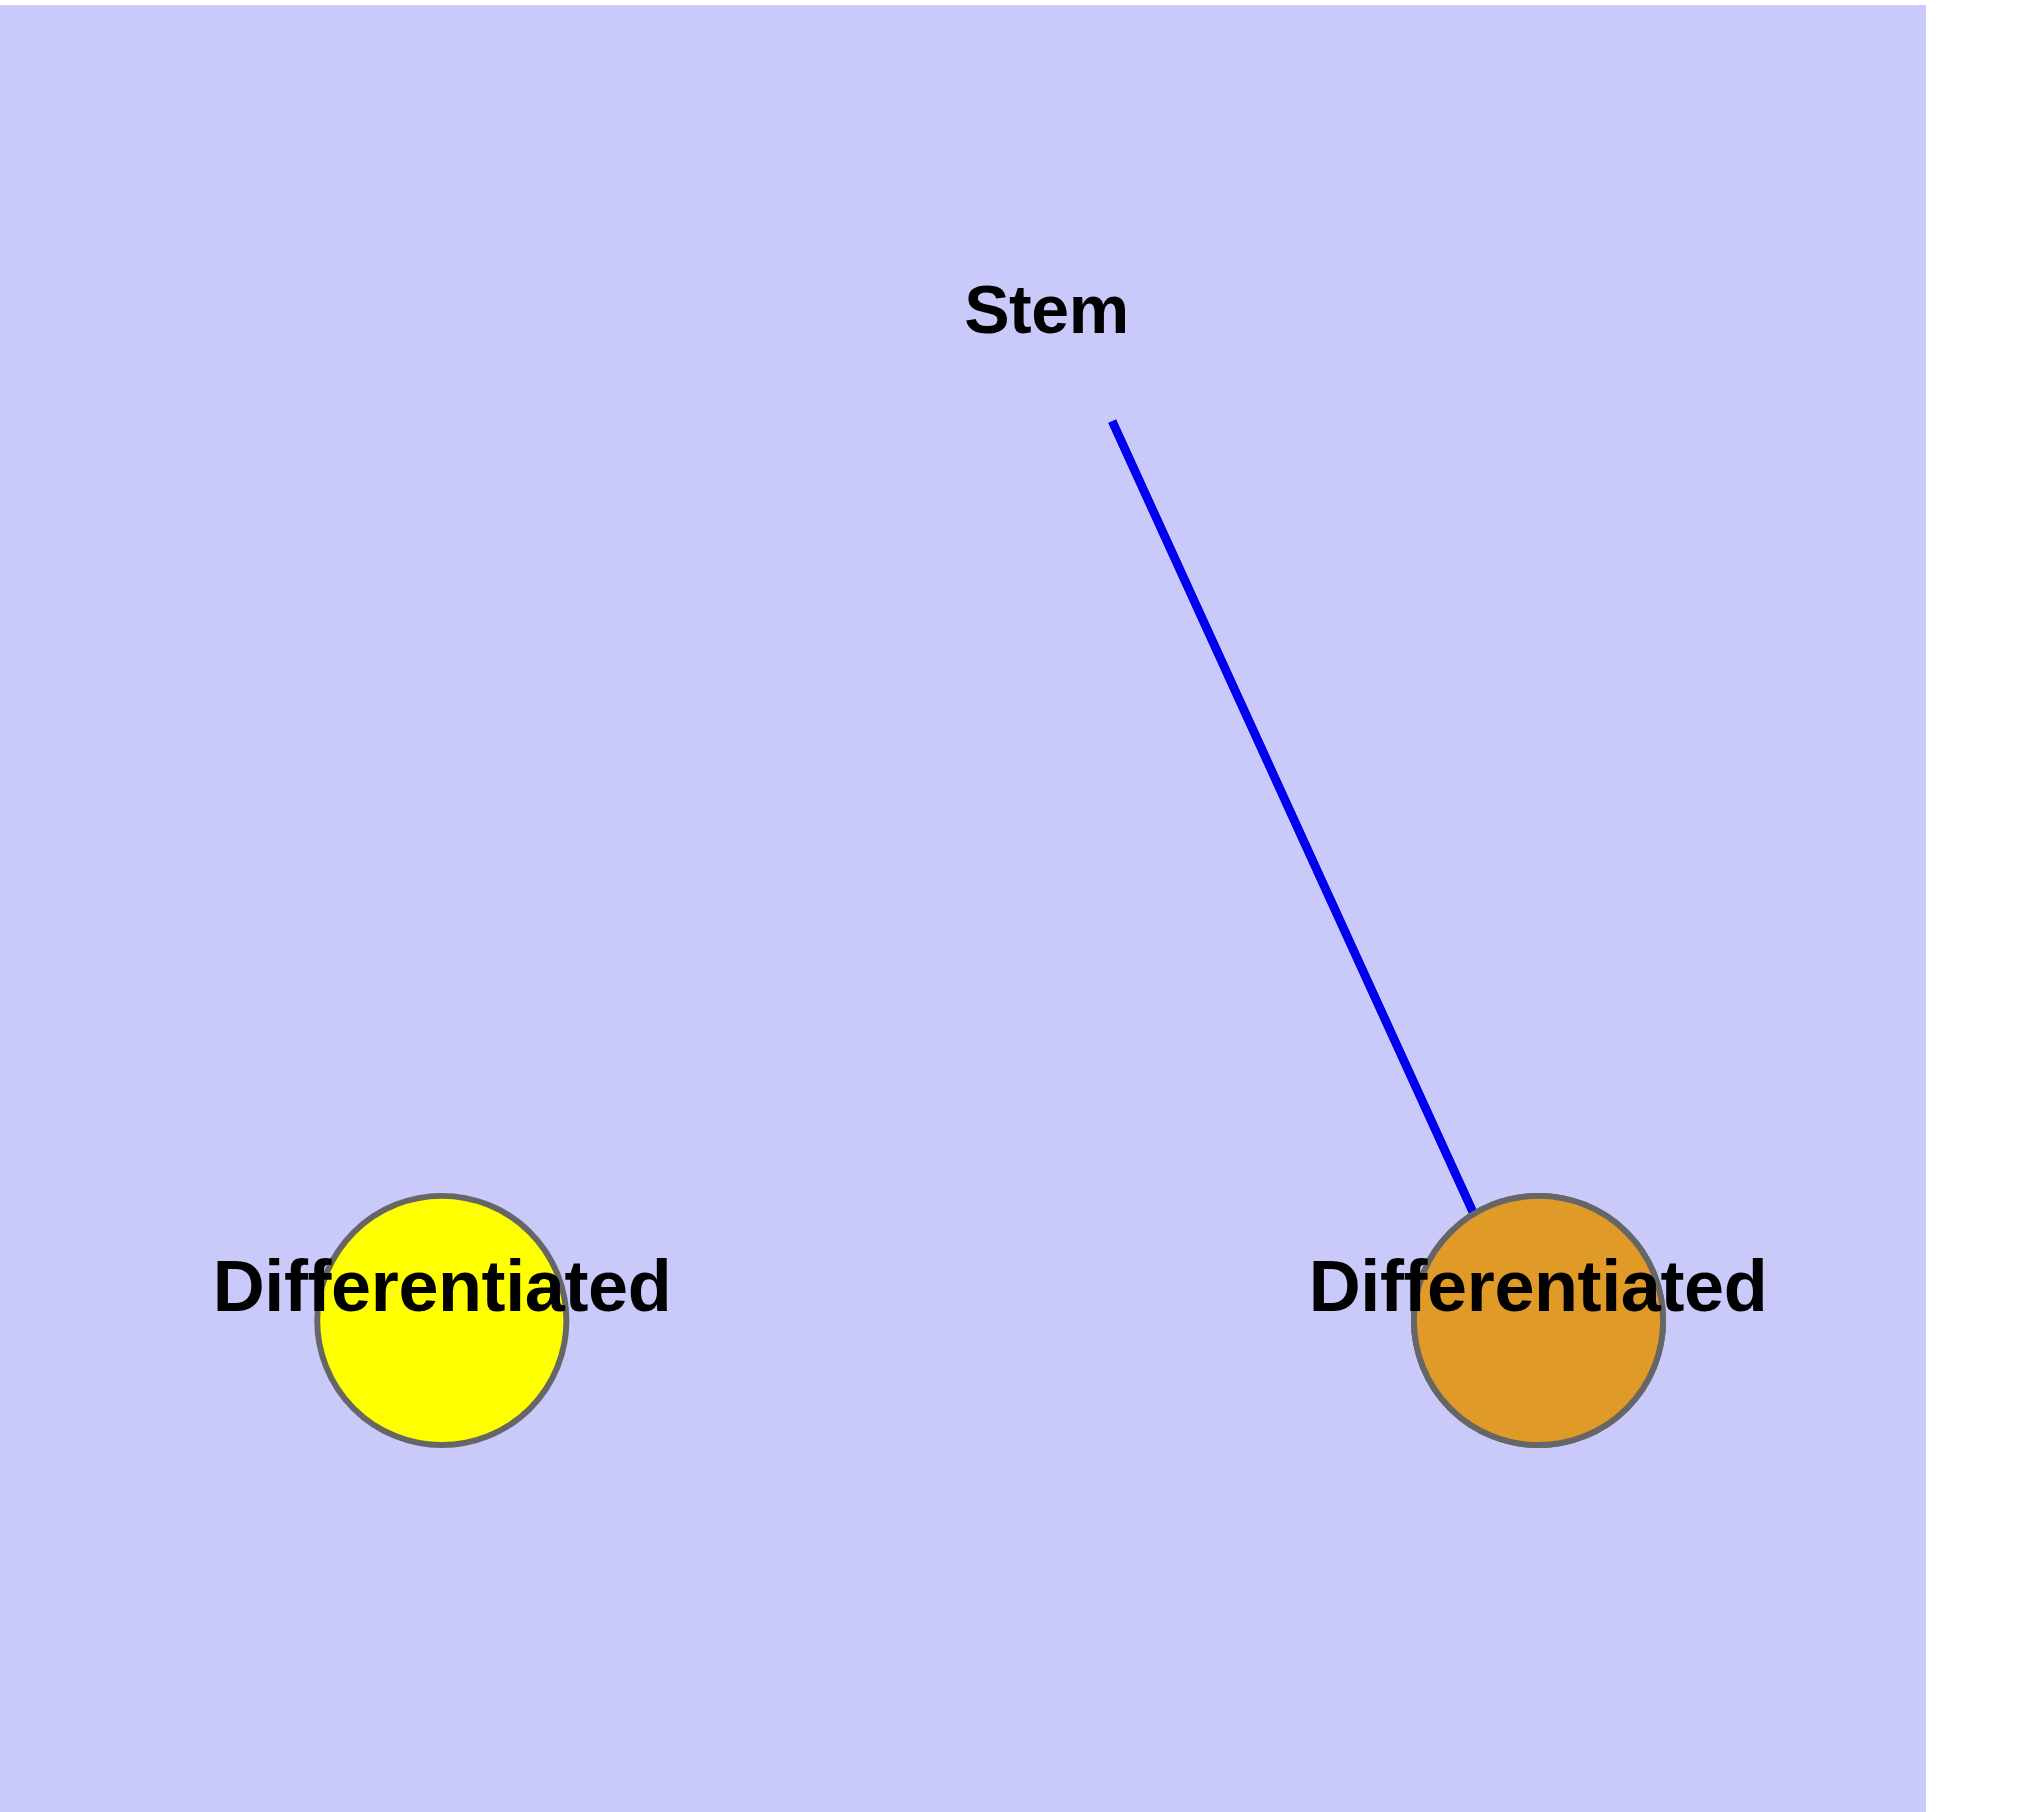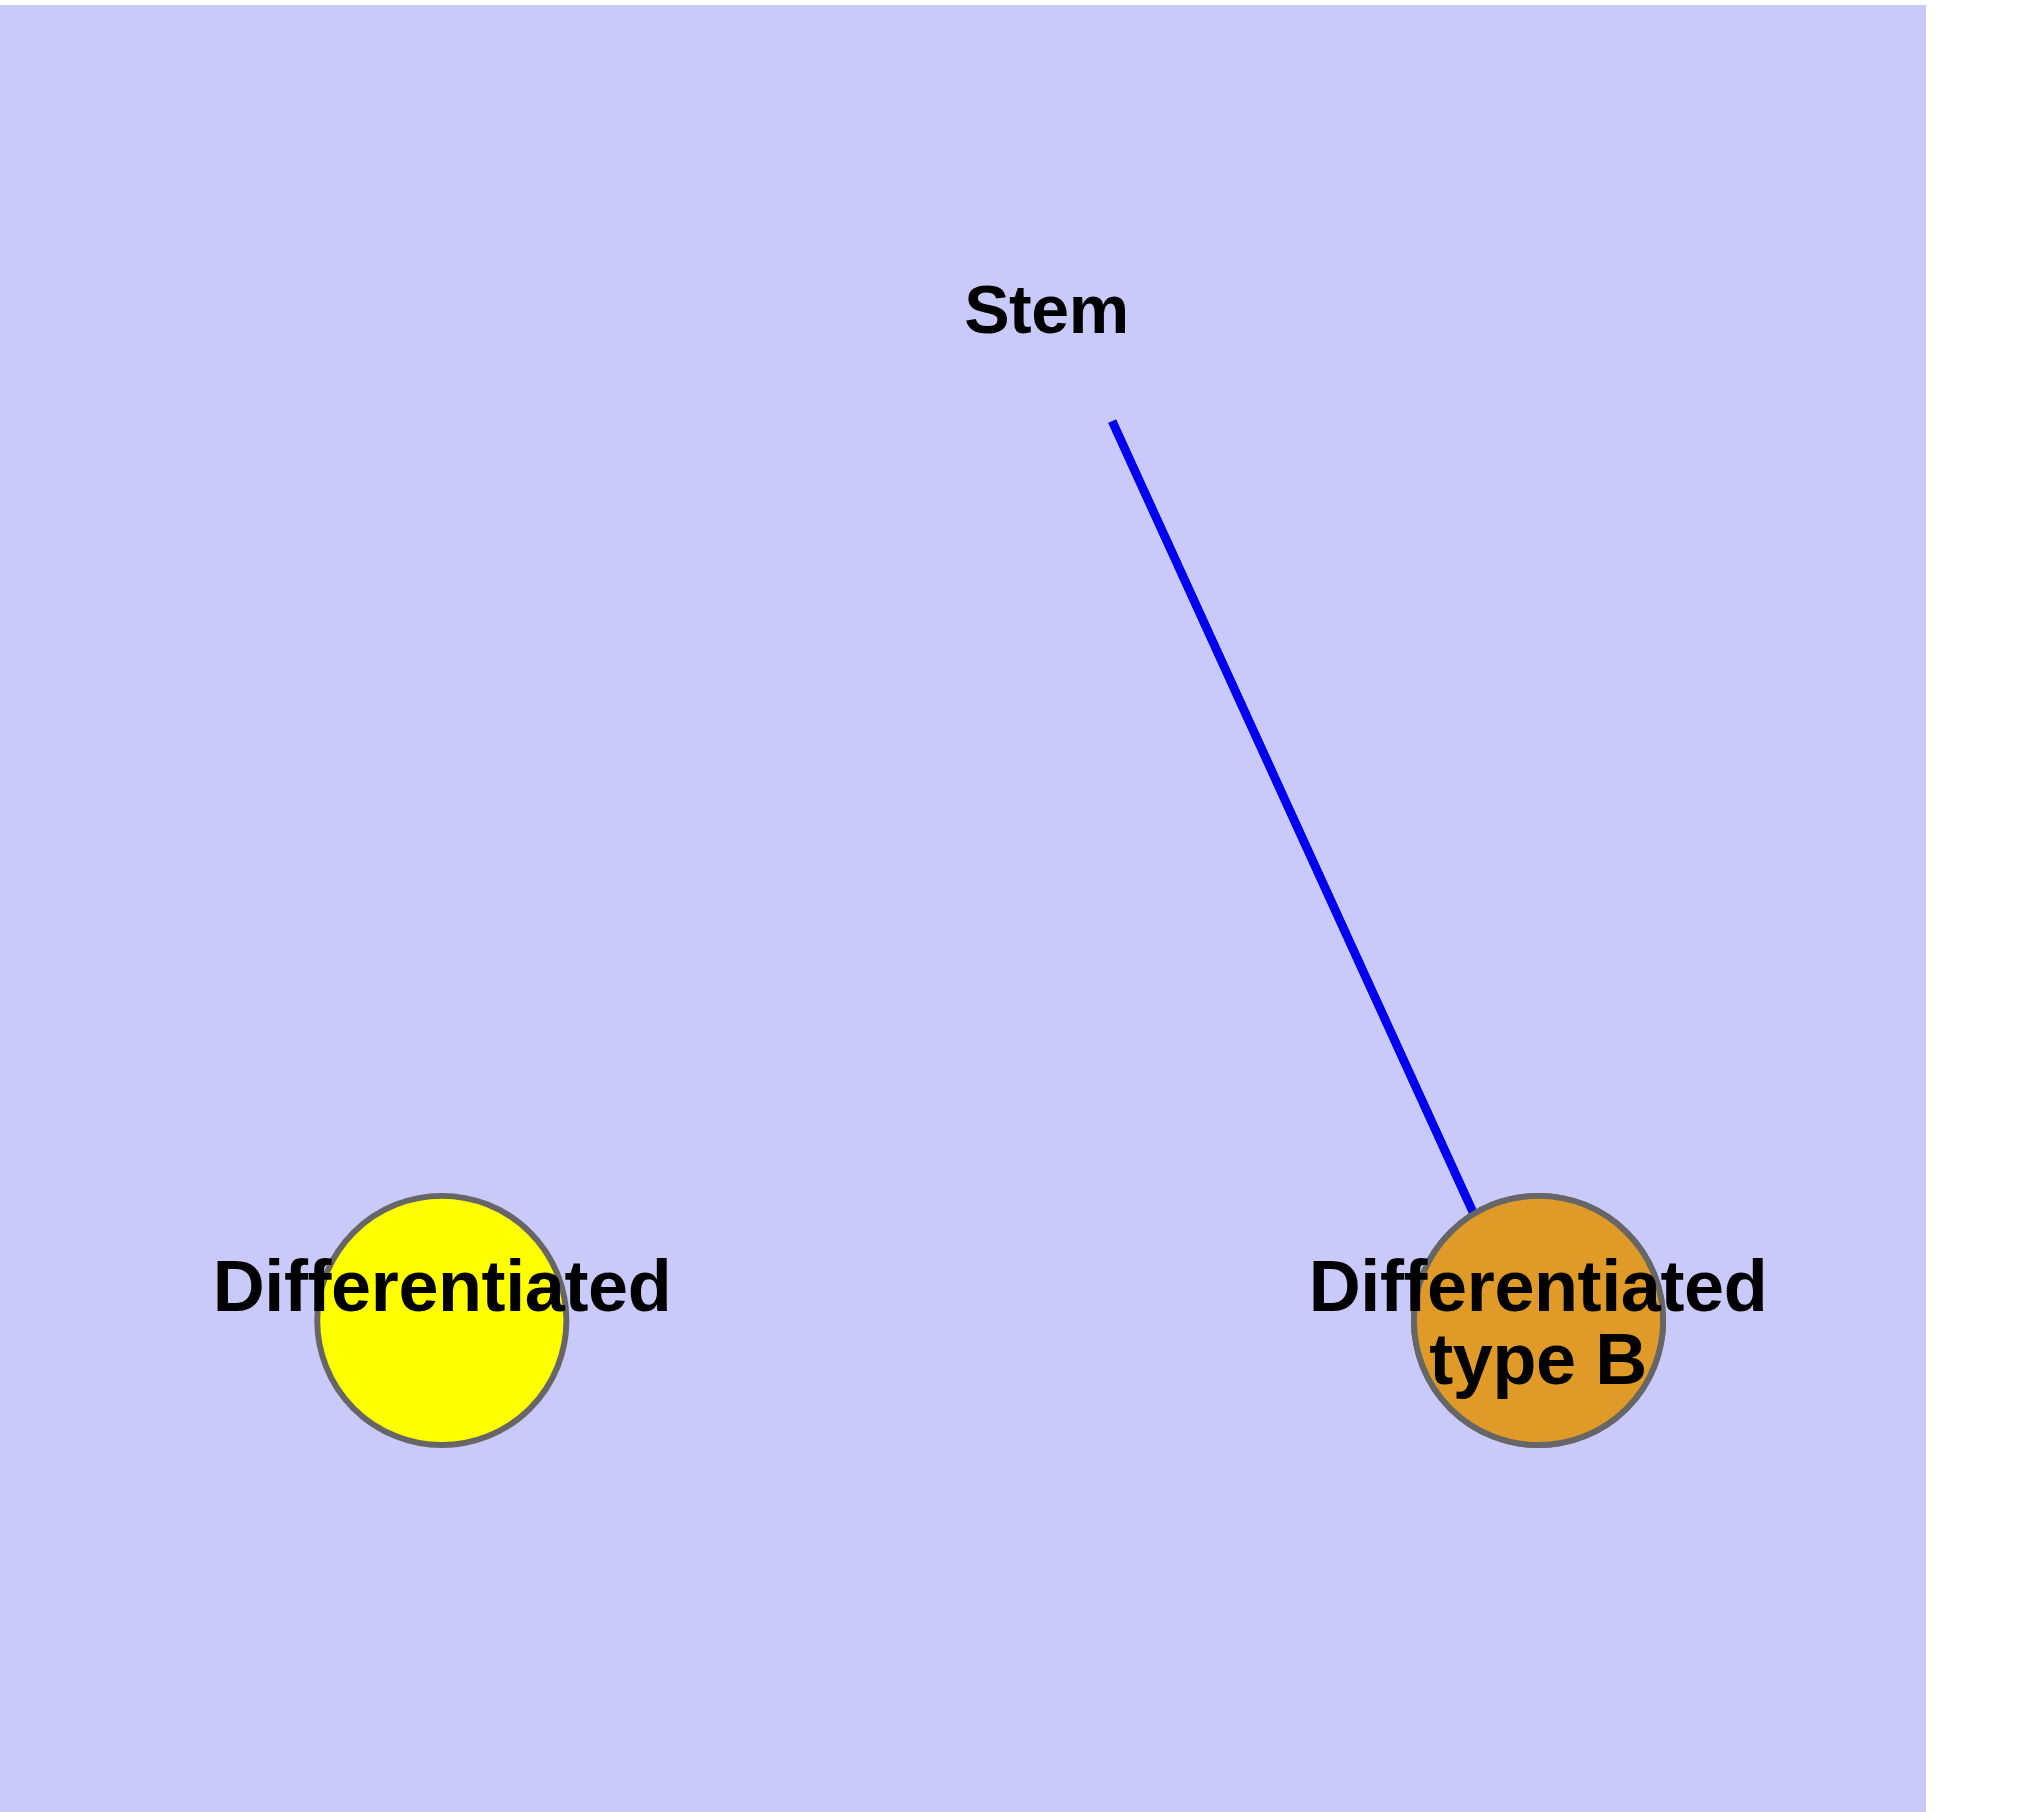--- a/index.html
+++ b/index.html
@@ -83,16 +83,16 @@
       <circle cx="1815" cy="1558" r="147" fill="#e09a28" stroke="#666666" stroke-width="7"></circle>
       <circle cx="1815" cy="1558" r="147" fill="#e09a28" stroke="#666666" stroke-width="7"></circle>
     </g>
 
   </svg>
 
   <div class="node-label root" id="label-stem">Stem</div>
 
   <div class="node-label leaf" id="label-type-a"><span>Differentiated</span><br></div>
 
-  <div class="node-label leaf" id="label-type-b"><span>Differentiated</span><br><span>type B</span></div>
+  <div class="node-label leaf" id="label-type-b"><span>Differentiated</span><br></div>
 
 </div>
 
 
 </body></html>

